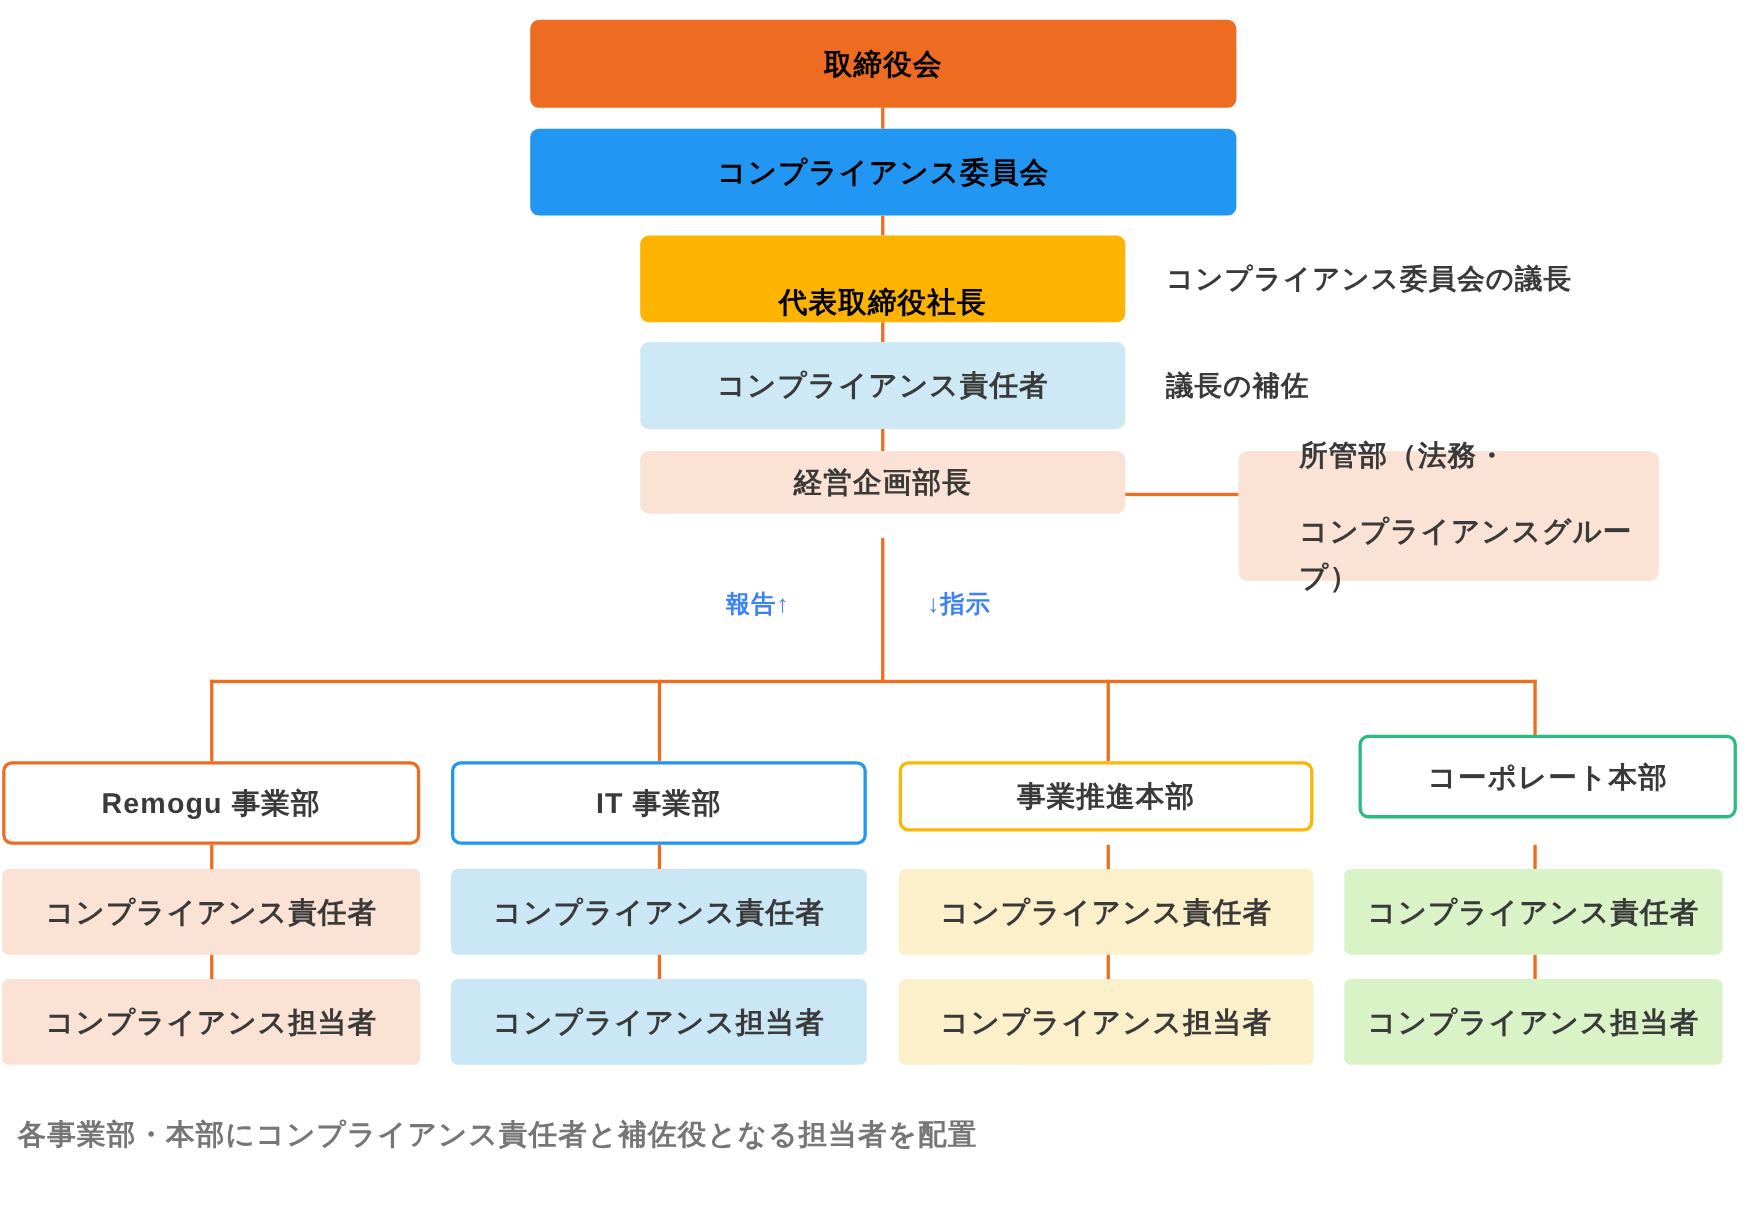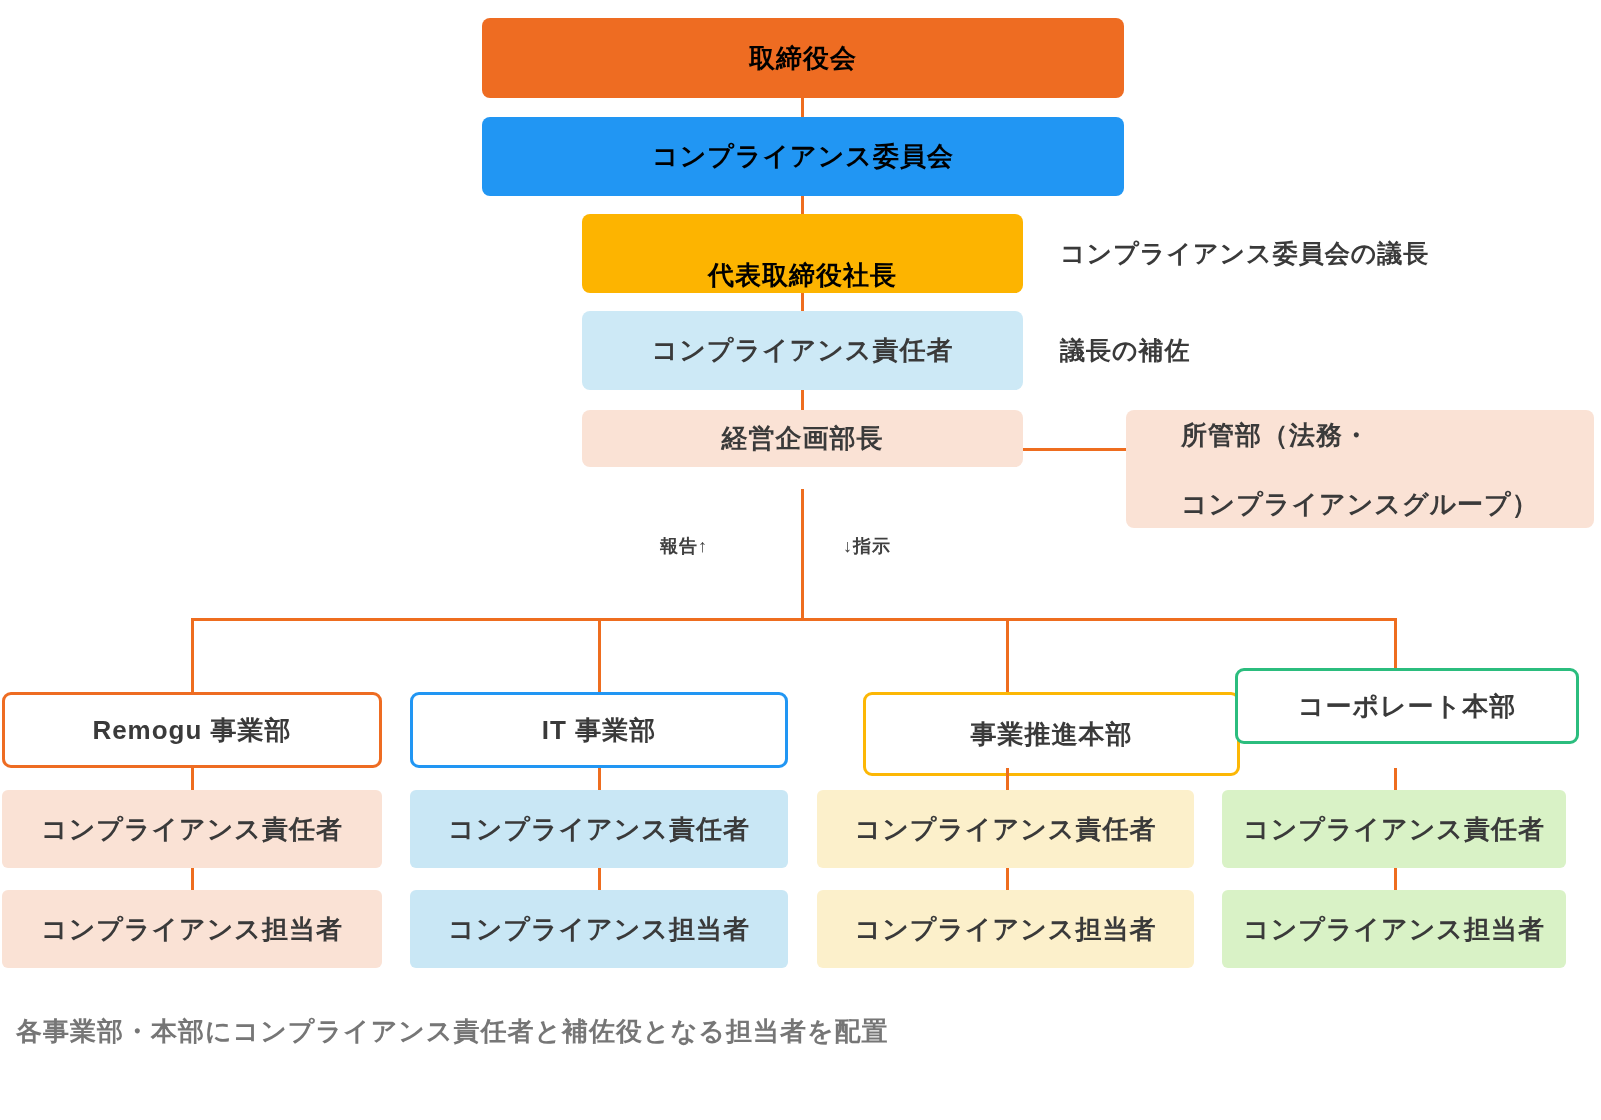--- a/index.html
+++ b/index.html
@@ -38,21 +38,21 @@
   .note{
     position:absolute;
     display:flex;align-items:center;
     color:#3a3a3a;font-weight:bold;font-size:25px;letter-spacing:1px;
   }
   .conn{position:absolute;background:#ee6d1f;}
   .conn-v{width:3px;}
   .conn-h{height:3px;}
   .flow-label{
     position:absolute;
-    color:#404040;font-weight:bold;font-size:18px;letter-spacing:1px;
+    color:#3b82f6;font-weight:bold;font-size:22px;letter-spacing:1px;
     white-space:nowrap;
   }
   .dept-box{
     position:absolute;
     box-sizing:border-box;
     background:#fae2d5;
     border-radius:8px;
     color:#3a3a3a;font-weight:bold;font-size:26px;letter-spacing:1px;
     display:flex;flex-direction:column;justify-content:center;
     padding-left:55px;
@@ -93,21 +93,21 @@
   </div>
   <div class="note" style="left:1060px;top:311px;height:79px;">議長の補佐</div>
 
   <div class="conn conn-v" style="left:801px;top:390px;height:20px;"></div>
 
   <div class="box bg-peach dark-text" style="left:582px;top:410px;width:441px;height:57px;">
     <span>経営企画部長</span>
   </div>
 
   <div class="conn conn-h" style="left:1023px;top:448px;width:103px;"></div>
-  <div class="dept-box" style="left:1126px;top:410px;width:468px;height:118px;gap:27px;">
+  <div class="dept-box" style="left:1126px;top:410px;width:382px;height:118px;gap:27px;">
     <span>所管部（法務・</span>
     <span>コンプライアンスグループ）</span>
   </div>
 
   <div class="conn conn-v" style="left:801px;top:489px;height:131px;"></div>
   <div class="flow-label" style="left:660px;top:534px;">報告↑</div>
   <div class="flow-label" style="left:843px;top:534px;">↓指示</div>
 
   <div class="conn conn-h" style="left:191px;top:618px;width:1206px;"></div>
   <div class="conn conn-v" style="left:191px;top:618px;height:74px;"></div>
@@ -132,21 +132,21 @@
   </div>
   <div class="conn conn-v" style="left:598px;top:768px;height:22px;"></div>
   <div class="box bg-colblue dark-text" style="left:410px;top:790px;width:378px;height:78px;border-radius:6px;">
     <span>コンプライアンス責任者</span>
   </div>
   <div class="conn conn-v" style="left:598px;top:868px;height:22px;"></div>
   <div class="box bg-colblue dark-text" style="left:410px;top:890px;width:378px;height:78px;border-radius:6px;">
     <span>コンプライアンス担当者</span>
   </div>
 
-  <div class="box outline b-yellow dark-text" style="left:863px;top:692px;width:377px;height:84px;">
+  <div class="box outline b-yellow dark-text" style="left:817px;top:692px;width:377px;height:64px;">
     <span>事業推進本部</span>
   </div>
   <div class="conn conn-v" style="left:1006px;top:768px;height:22px;"></div>
   <div class="box bg-colyellow dark-text" style="left:817px;top:790px;width:377px;height:78px;border-radius:6px;">
     <span>コンプライアンス責任者</span>
   </div>
   <div class="conn conn-v" style="left:1006px;top:868px;height:22px;"></div>
   <div class="box bg-colyellow dark-text" style="left:817px;top:890px;width:377px;height:78px;border-radius:6px;">
     <span>コンプライアンス担当者</span>
   </div>

